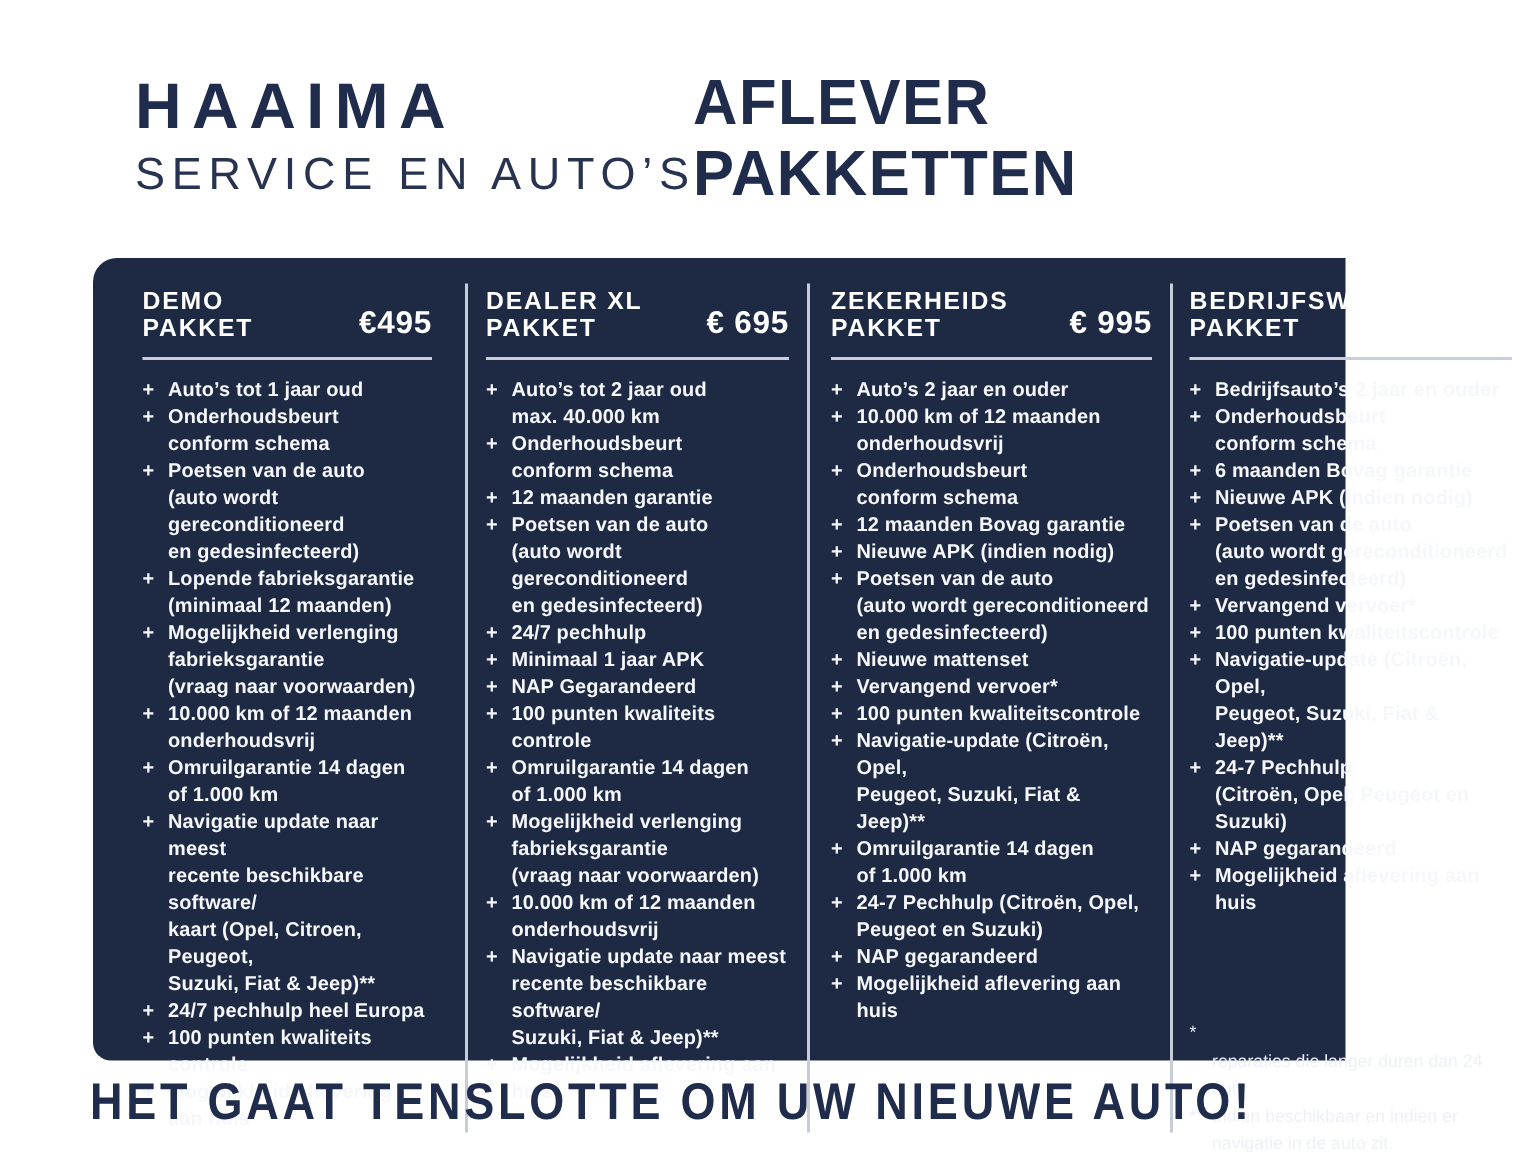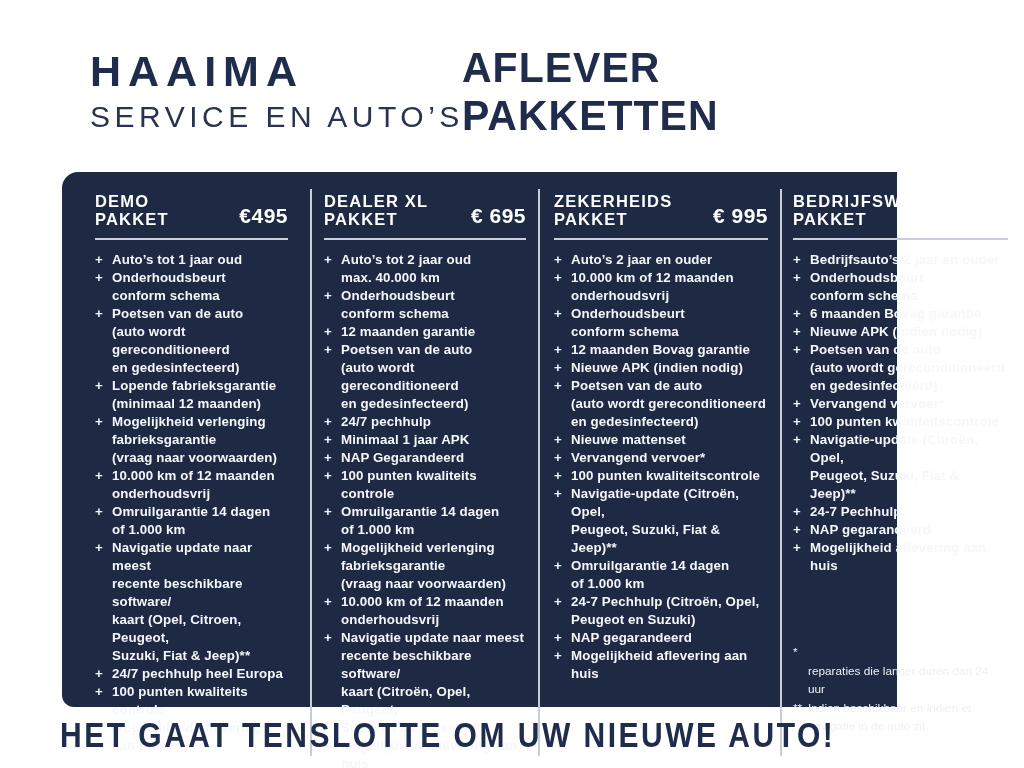--- a/index.html
+++ b/index.html
@@ -265,24 +265,20 @@
             <li>
               <span class="plus">+</span>
               <span class="txt">Navigatie update naar meest</span>
             </li>
             <li>
               <span class="plus"></span>
               <span class="txt">recente beschikbare software/</span>
             </li>
             <li>
               <span class="plus"></span>
-              <span class="txt">kaart (Citroën, Opel, Peugeot,</span>
-            </li>
-            <li>
-              <span class="plus"></span>
               <span class="txt">Suzuki, Fiat &amp; Jeep)**</span>
             </li>
             <li>
               <span class="plus">+</span>
               <span class="txt">Mogelijkheid aflevering aan huis</span>
             </li>
           </ul>
 
   </div>
 
@@ -440,20 +436,24 @@
             </li>
             <li>
               <span class="plus"></span>
               <span class="txt">Peugeot, Suzuki, Fiat &amp; Jeep)**</span>
             </li>
             <li>
               <span class="plus">+</span>
               <span class="txt">24-7 Pechhulp</span>
             </li>
             <li>
+              <span class="plus"></span>
+              <span class="txt">(Citroën, Opel, Peugeot en Suzuki)</span>
+            </li>
+            <li>
               <span class="plus">+</span>
               <span class="txt">NAP gegarandeerd</span>
             </li>
             <li>
               <span class="plus">+</span>
               <span class="txt">Mogelijkheid aflevering aan huis</span>
             </li>
           </ul>
     <div class="col-footnotes" style="display: block;">
             <div class="fn-line">

